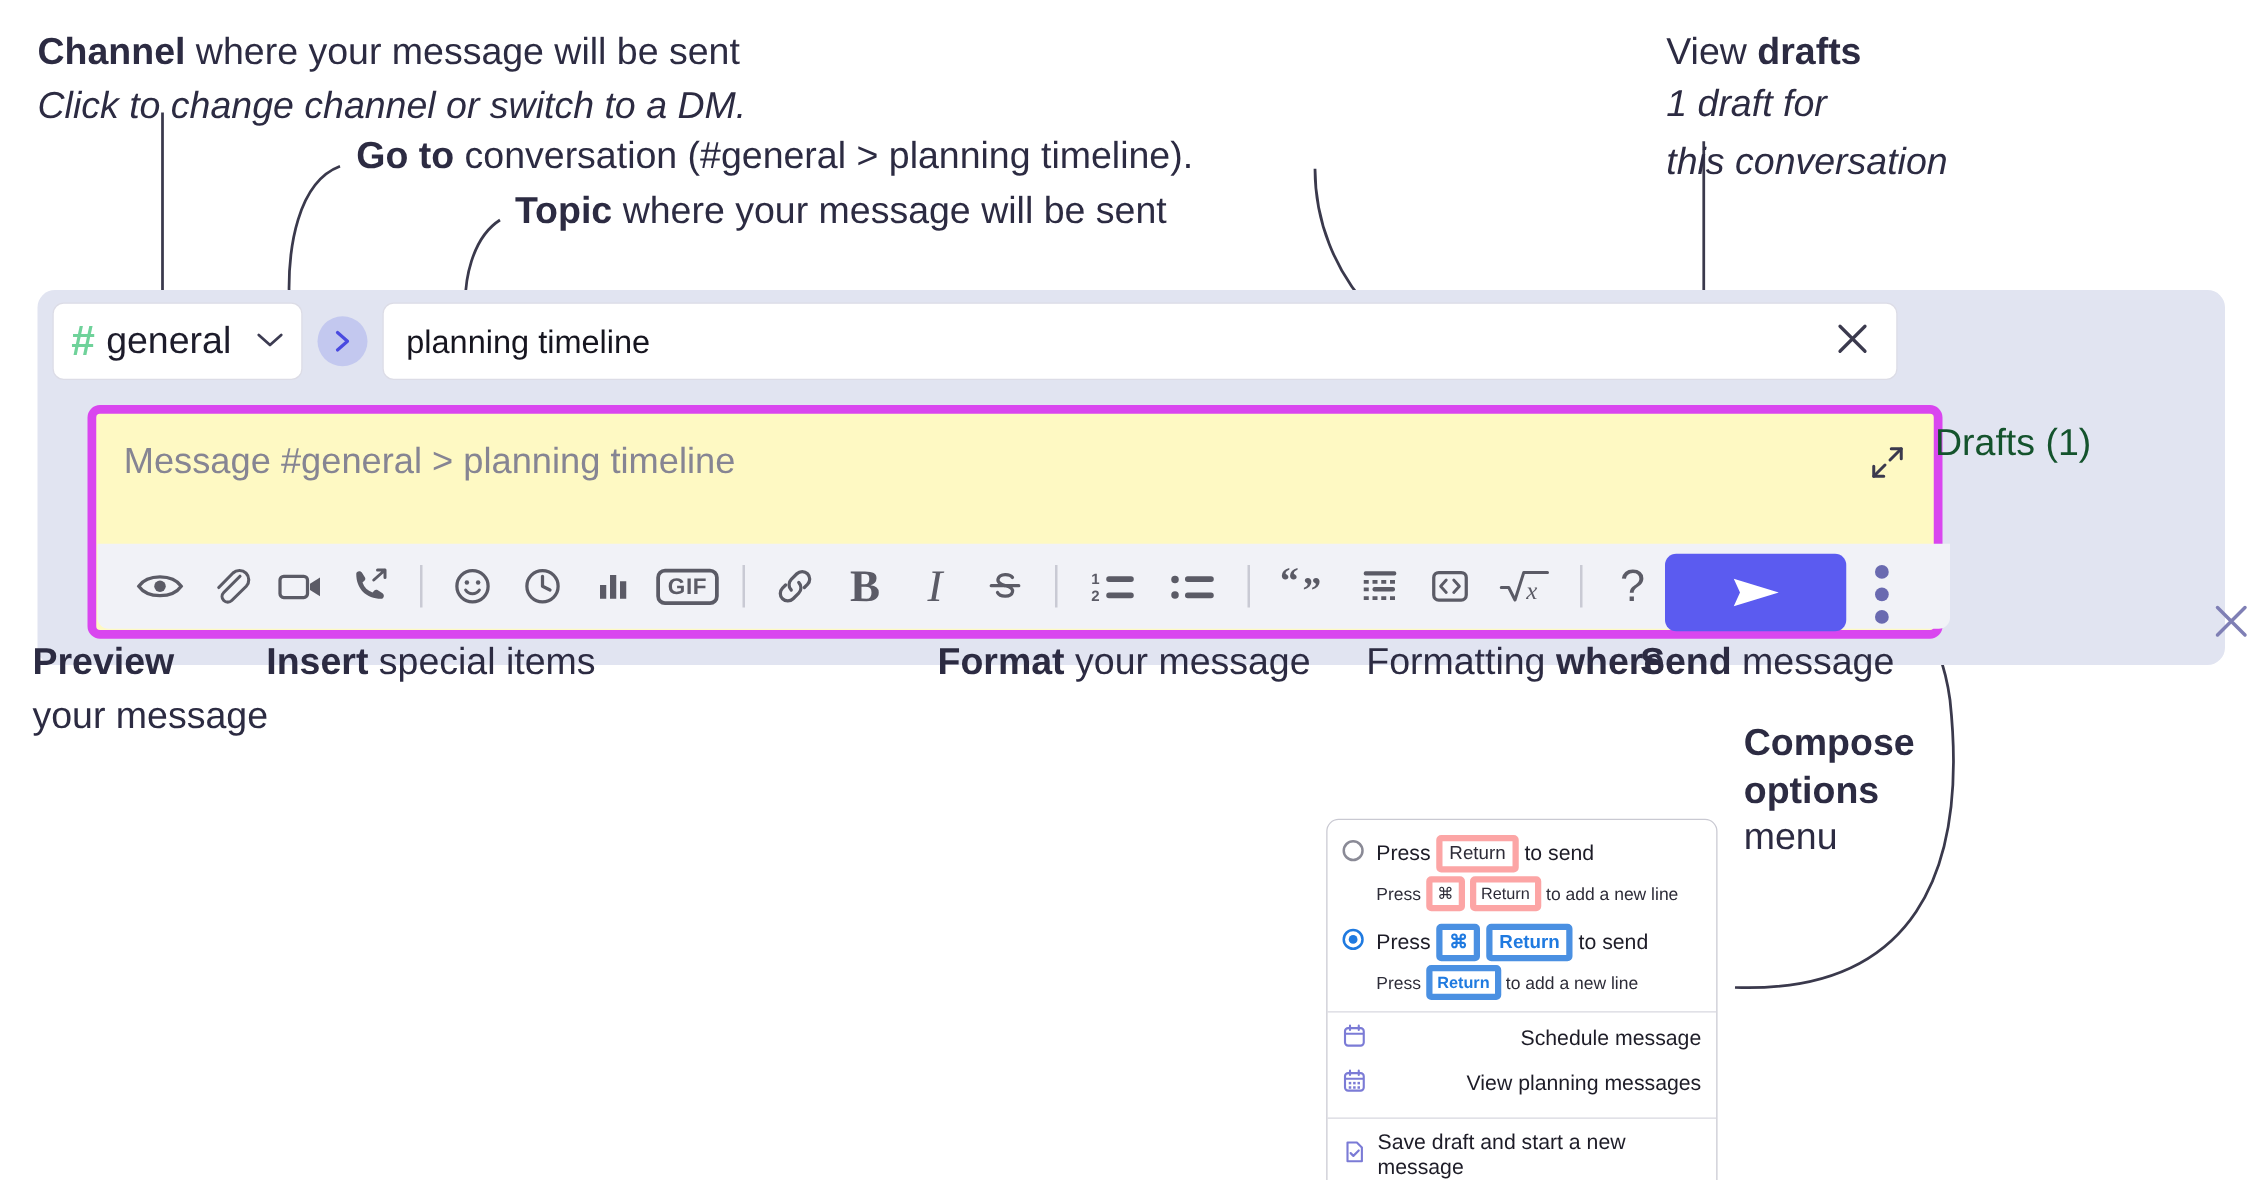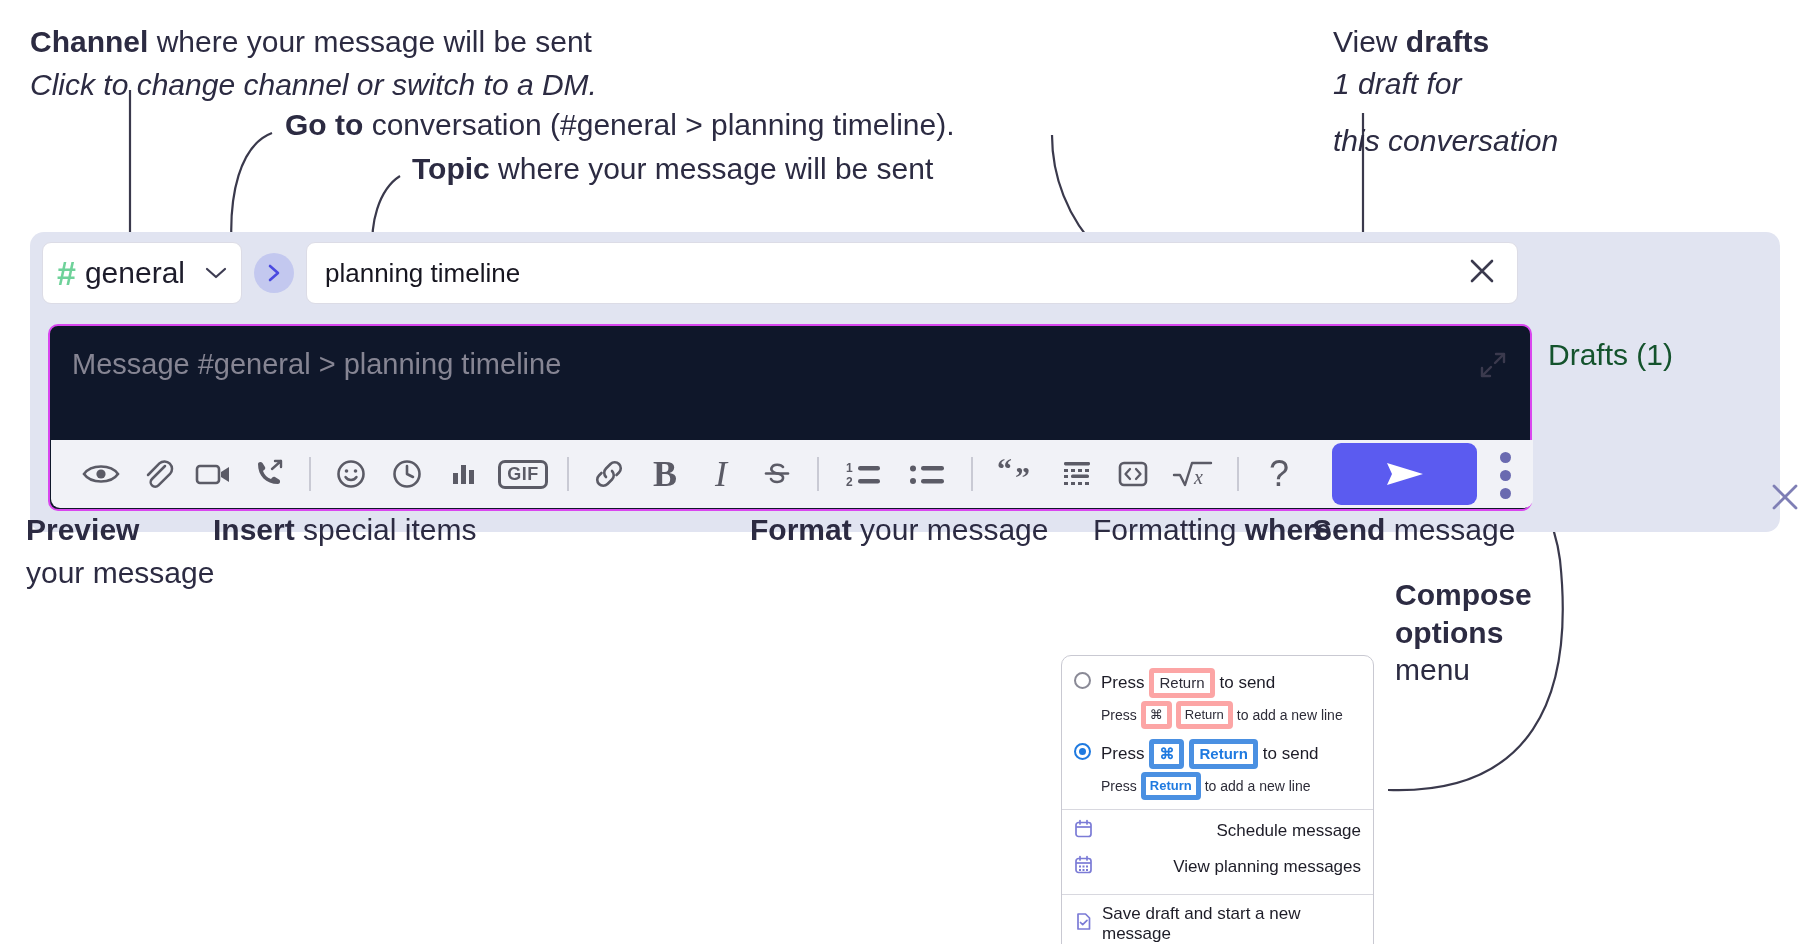--- a/index.html
+++ b/index.html
@@ -50,22 +50,22 @@
   .goto-btn svg{display:block;}
   .topic-field{
     width:1212px;height:62px;background:#fff;border:1px solid #dcdce6;
     border-radius:9px;display:flex;align-items:center;
     padding:0 18px;box-sizing:border-box;
   }
   .topic-text{font-size:26px;color:#16151f;flex:1;}
   .topic-clear{color:#3b3a4e;}
 
   .message-box{
-    position:absolute;left:6px;top:82px;width:1484px;height:187px;
-    background:#0f172a;border:2px solid #d946ef;border-radius:10px;
+    position:absolute;left:28px;top:82px;width:1484px;height:187px;
+    background:#fef9c3;border:7px solid #d946ef;border-radius:10px;
     box-sizing:border-box;
   }
   .placeholder{
     position:absolute;left:22px;top:22px;font-size:29px;color:#868593;
   }
   .expand-icon{position:absolute;right:20px;top:22px;}
 
   .toolbar{
     position:absolute;left:1px;bottom:1px;width:1482px;height:68px;
     background:#f1f2f7;border-bottom-left-radius:9px;border-bottom-right-radius:9px;
@@ -189,21 +189,21 @@
   </div>
 
   <div class="anno a-size-l" style="left:412px;top:149px;">
     <b>Topic</b><span> where your message will be sent</span>
   </div>
 
 
   <div class="anno a-size-l" style="left:1333px;top:22px;">
     <div><span>View </span><b>drafts</b></div>
     <div style="margin-top:3px;"><i>1 draft for</i></div>
-    <div style="margin-top:18px;"><i>this conversation</i></div>
+    <div style="margin-top:7px;"><i>this conversation</i></div>
   </div>
 
   <div class="compose-panel">
 
     <div class="compose-inner">
 
       <div class="row-header">
         <div class="channel-chip">
           <span class="hash">#</span>
           <span class="chan-name">general</span>

